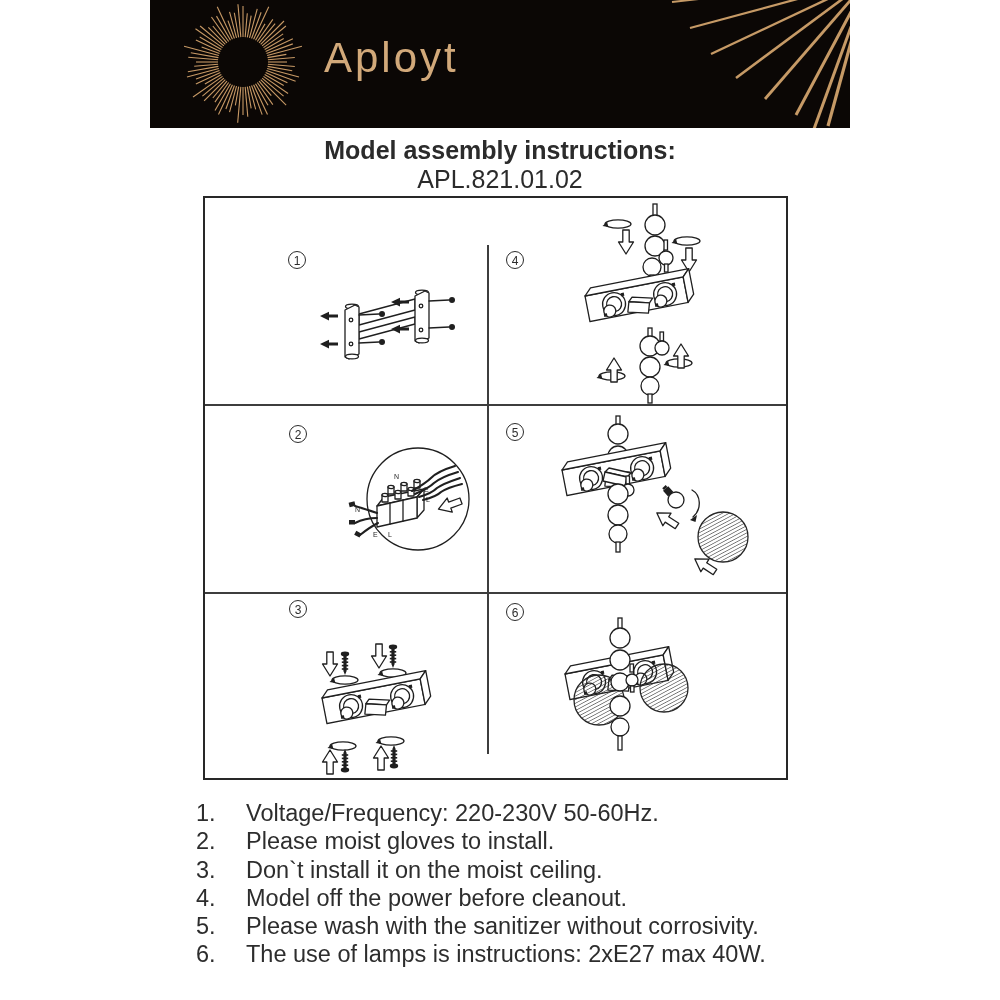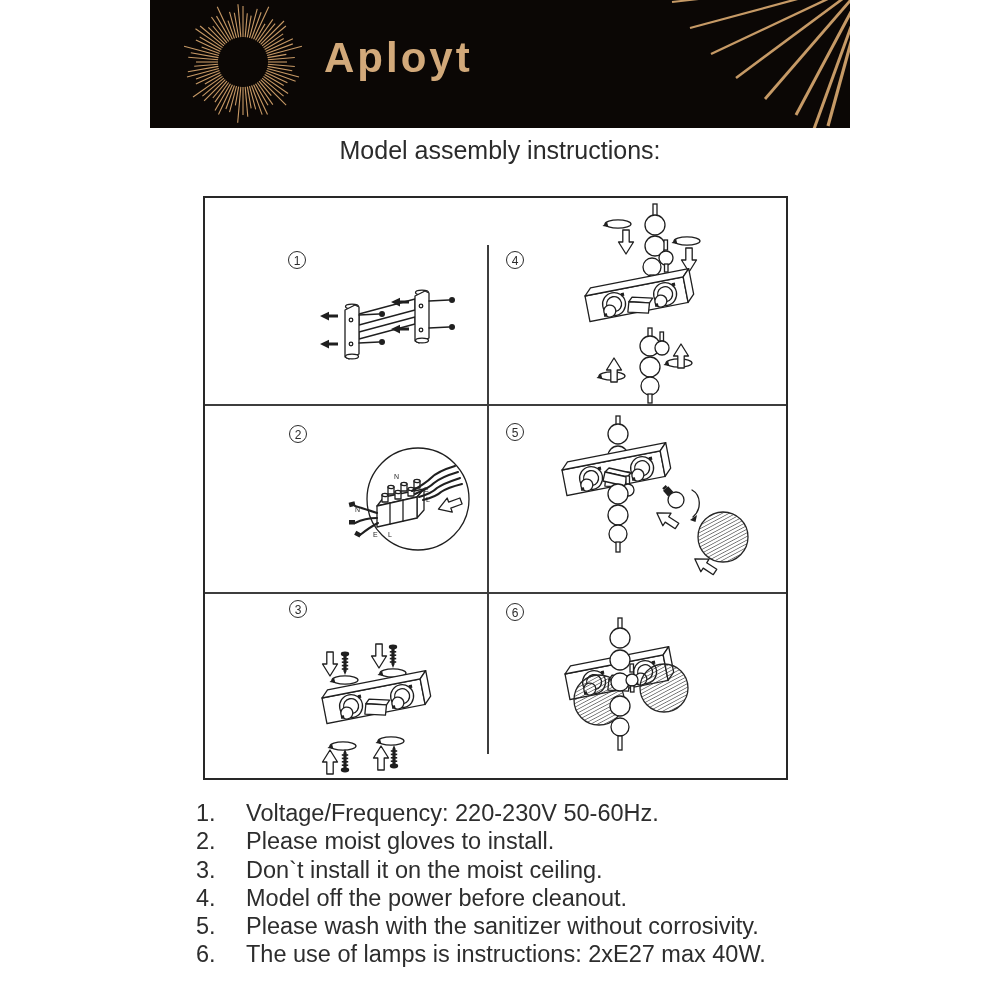--- a/index.html
+++ b/index.html
@@ -2,25 +2,25 @@
 <html><head>
 <meta charset="utf-8">
 <style>
   html,body{margin:0;padding:0;background:#fff;}
   body{width:1000px;height:1000px;font-family:"Liberation Sans",sans-serif;}
   .page{position:relative;width:1000px;height:1000px;background:#fff;overflow:hidden;}
 
   
   .banner{position:absolute;left:150px;top:0;width:700px;height:128px;background:#0b0705;overflow:hidden;}
   .banner svg{position:absolute;left:0;top:0;}
-  .brand{position:absolute;left:174px;top:34px;font-size:42px;letter-spacing:3px;color:#d2a97a;font-weight:700;}
+  .brand{position:absolute;left:174px;top:34px;font-size:42px;letter-spacing:3px;color:#d2a97a;font-weight:400;}
 
   
   .title-block{position:absolute;left:0;top:136px;width:1000px;text-align:center;color:#2b2b2b;}
-  .title-block .h1{font-size:25px;line-height:29px;}
+  .title-block .h1{font-size:25px;line-height:29px;font-weight:bold;}
   .title-block .h2{font-size:25px;line-height:29px;}
 
   
   .dbox{position:absolute;left:203px;top:196px;width:585px;height:584px;border:2px solid #282828;background:#fff;box-sizing:border-box;}
   .hdiv{position:absolute;left:0;width:581px;height:2px;background:#3d3d3d;}
   .vdiv{position:absolute;left:282px;top:47px;width:2px;height:509px;background:#3d3d3d;}
   .panel{position:absolute;}
   .panel svg{position:absolute;left:0;top:0;}
   .badge{position:absolute;width:18px;height:18px;border:1.5px solid #2c2c2c;border-radius:50%;font-size:12px;line-height:18px;text-align:center;color:#2c2c2c;background:#fff;box-sizing:border-box;}
 
@@ -175,20 +175,21 @@
         <line x1="718" y1="-20" x2="646" y2="115" stroke-width="3"></line>
         <line x1="718" y1="-20" x2="678" y2="126" stroke-width="3.2"></line>
         <line x1="718" y1="-20" x2="704" y2="132" stroke-width="3.4"></line>
         <line x1="718" y1="-20" x2="660" y2="140" stroke-width="3"></line>
       </g>
     </svg>
   </div>
 
   <div class="title-block">
     <div class="h1">Model assembly instructions:</div>
+    <div class="h2">APL.821.01.02</div>
   </div>
 
   <div class="dbox">
     <div class="hdiv" style="top:206px;"></div>
     <div class="hdiv" style="top:394px;"></div>
     <div class="vdiv"></div>
 
     <div class="panel" style="left:0;top:0;width:282px;height:206px;">
       <span class="badge" style="left:83px;top:53px;">1</span>
       <svg width="282" height="206" viewBox="0 0 282 206">

